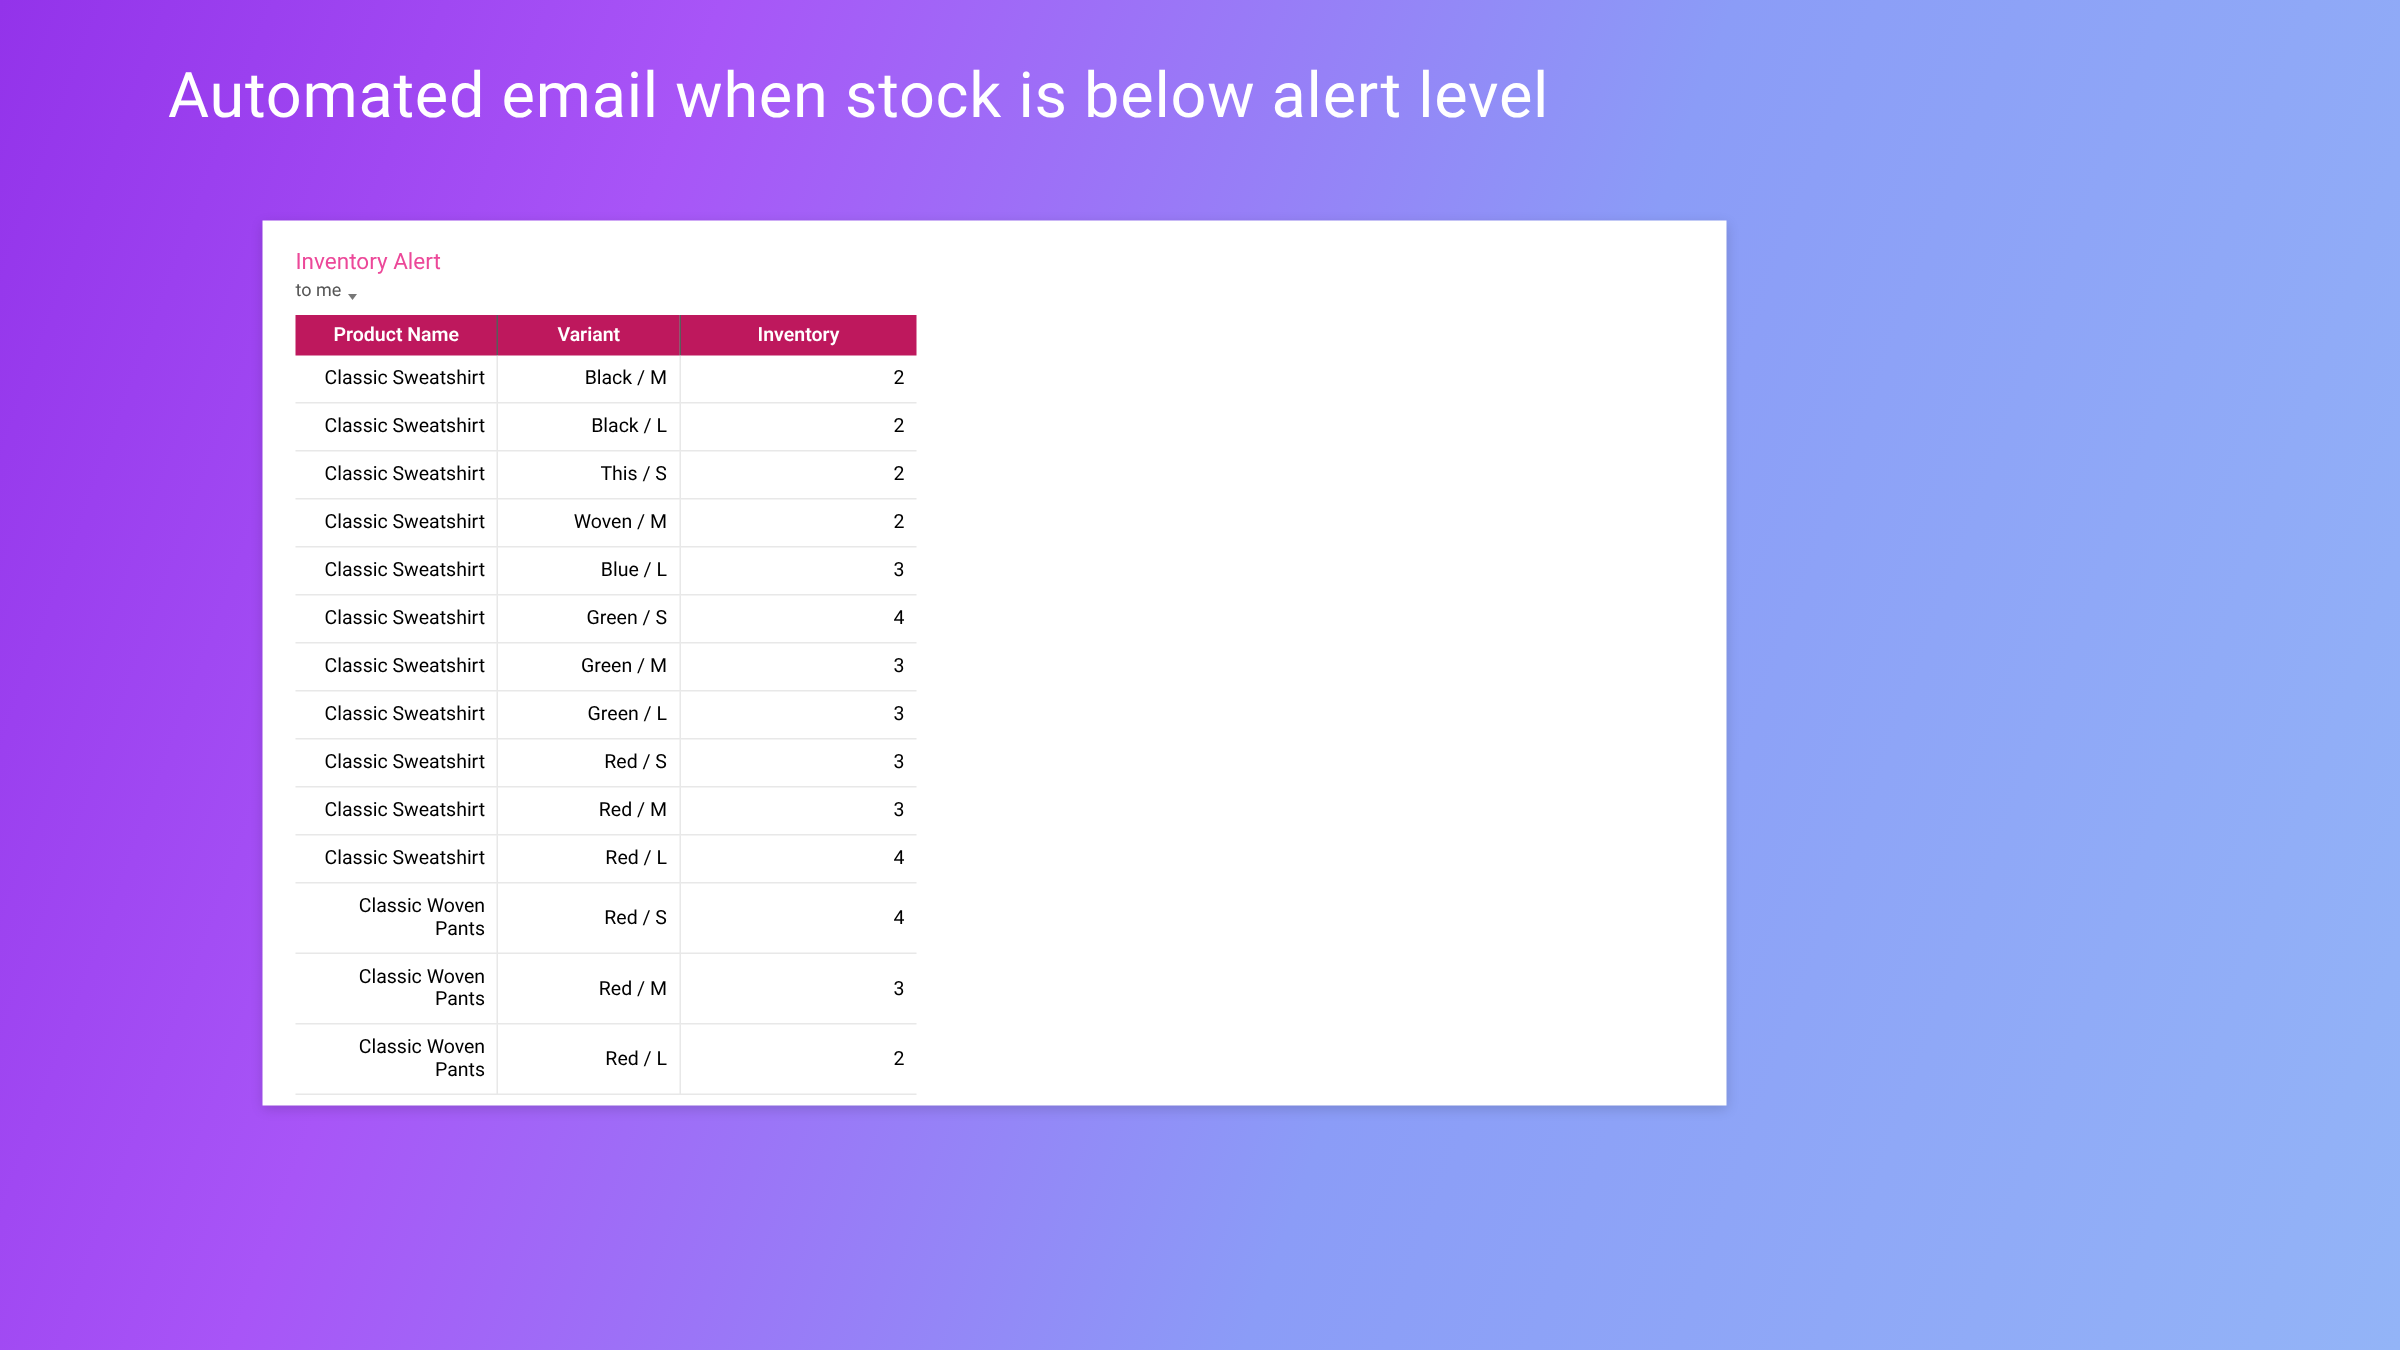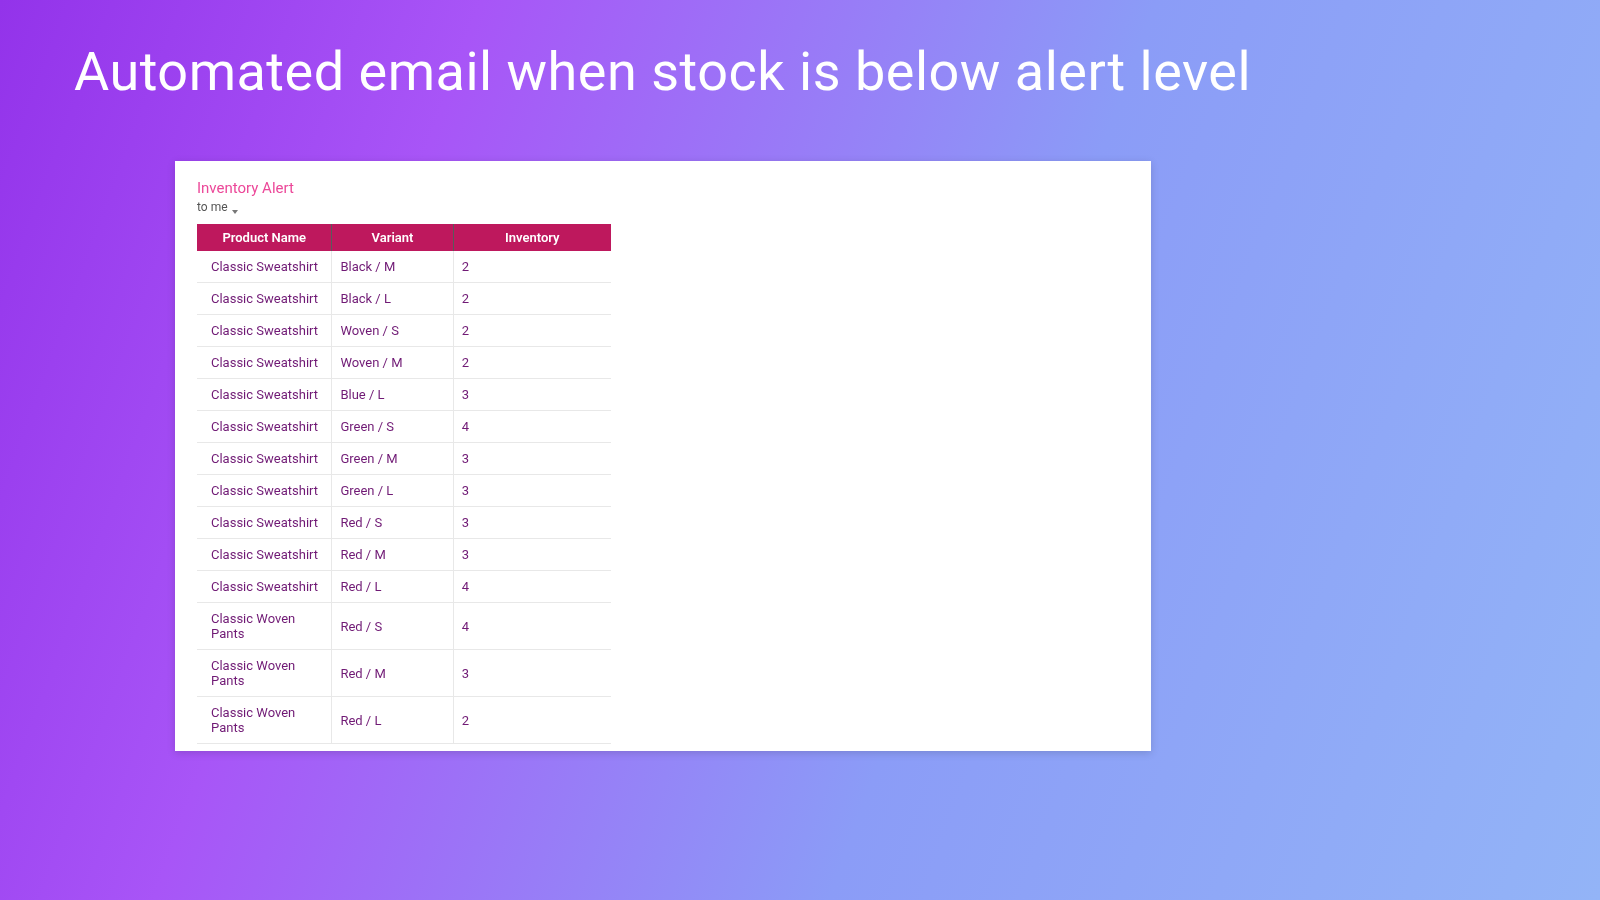--- a/index.html
+++ b/index.html
@@ -9,23 +9,23 @@
     }
     body {
       width: 1600px;
       height: 900px;
       background: linear-gradient(110deg, #9333ea 0%, #a855f7 25%, #8b9cf7 60%, #93b4f7 100%);
       font-family: -apple-system, BlinkMacSystemFont, "Segoe UI", Roboto, Arial, sans-serif;
       overflow: hidden;
     }
     .page-title {
       color: #ffffff;
-      font-size: 54px;
+      font-size: 42px;
       font-weight: 400;
-      padding: 40px 0 0 74px;
+      padding: 40px 0 0 112px;
       letter-spacing: 0.5px;
     }
     .email-container {
       background: #ffffff;
       margin: 58px 0 0 175px;
       width: 976px;
       height: 590px;
       box-shadow: 0 2px 8px rgba(0,0,0,0.15);
       padding: 18px 22px 0 22px;
       overflow: hidden;
@@ -75,22 +75,22 @@
       border-right: 1px solid #5a5a5a;
     }
     .inventory-table thead th:last-child {
       border-right: none;
     }
     .inventory-table thead th.col-product { width: 142px; }
     .inventory-table thead th.col-variant { width: 130px; }
     .inventory-table thead th.col-inventory { width: 170px; }
     .inventory-table tbody td {
       font-size: 13px;
-      color: #701a75;
-      text-align: left;
+      color: #000000;
+      text-align: right;
       padding: 8px 8px;
       border-bottom: 1px solid #e8e8e8;
       border-right: 1px solid #e8e8e8;
     }
     .inventory-table tbody td:last-child {
       border-right: none;
     }
     .inventory-table tbody td.col-product {
       padding-left: 14px;
     }
@@ -121,21 +121,21 @@
           <td>Black / M</td>
           <td>2</td>
         </tr>
         <tr>
           <td class="col-product">Classic Sweatshirt</td>
           <td>Black / L</td>
           <td>2</td>
         </tr>
         <tr>
           <td class="col-product">Classic Sweatshirt</td>
-          <td>Woven / S</td>
+          <td>This / S</td>
           <td>2</td>
         </tr>
         <tr>
           <td class="col-product">Classic Sweatshirt</td>
           <td>Woven / M</td>
           <td>2</td>
         </tr>
         <tr>
           <td class="col-product">Classic Sweatshirt</td>
           <td>Blue / L</td>

